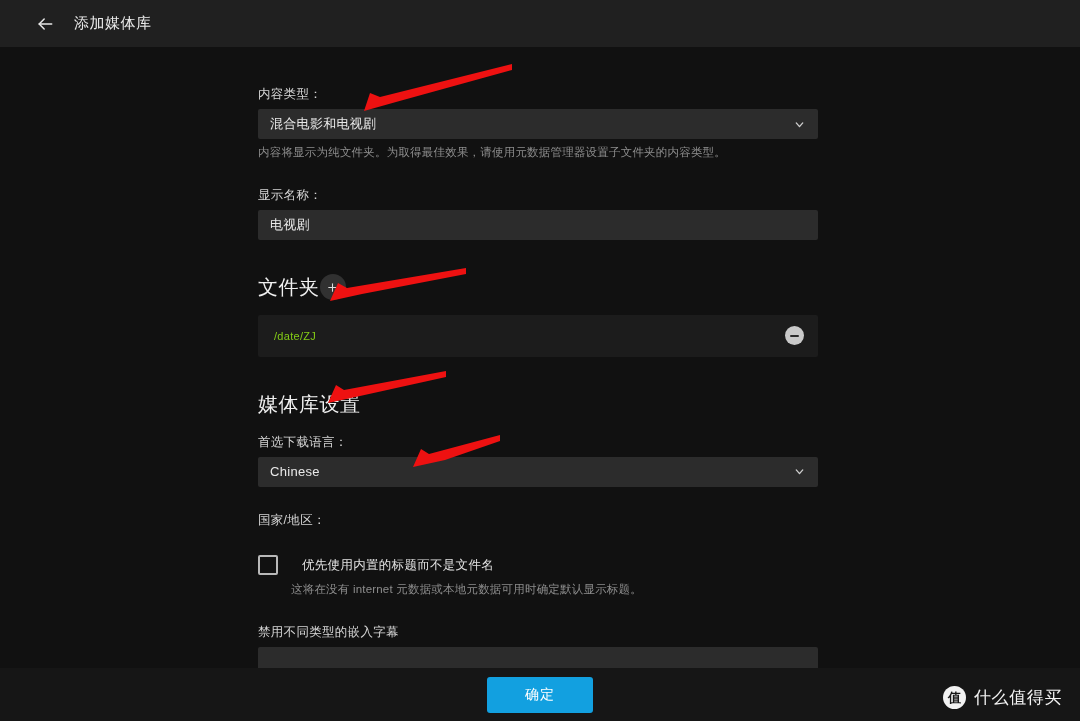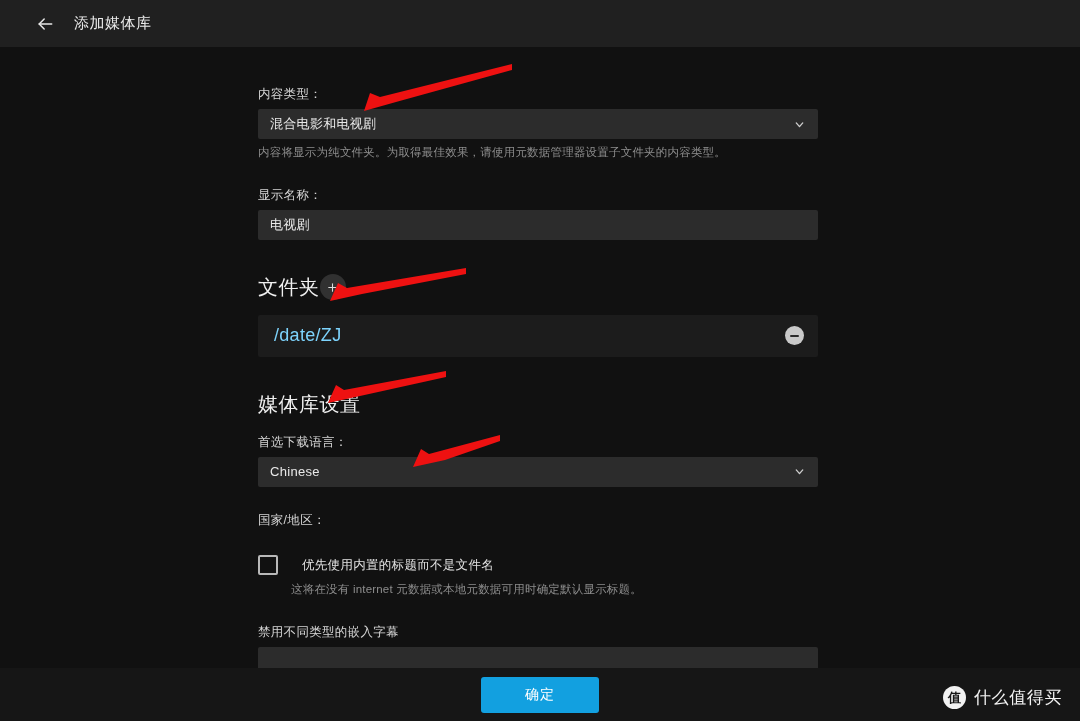--- a/index.html
+++ b/index.html
@@ -89,21 +89,21 @@
 
   
   .folder-row {
     width: 560px; height: 42px;
     background: #1c1c1c;
     display: flex; align-items: center;
     padding: 0 14px 0 16px;
     border-radius: 2px;
     cursor: pointer;
   }
-  .folder-path { flex: 1; font-size: 18px; color: #7dd3fc; letter-spacing: .3px; }
+  .folder-path { flex: 1; font-size: 11px; color: #84cc16; letter-spacing: .3px; }
   .remove-btn {
     width: 19px; height: 19px; border-radius: 50%;
     background: #c9c9c9;
     display: flex; align-items: center; justify-content: center;
     cursor: pointer; flex: 0 0 auto;
   }
   .remove-btn .bar {
     width: 9px; height: 2px; background: #2a2a2a; border-radius: 1px;
   }
 
@@ -126,21 +126,21 @@
   }
 
   
   .bottombar {
     position: absolute; left: 0; bottom: 0;
     width: 1080px; height: 53px;
     background: #161616;
     display: flex; align-items: center; justify-content: center;
   }
   .ok-btn {
-    width: 118px; height: 36px;
+    width: 106px; height: 36px;
     background: #12a0e0; color: #ffffff;
     border: none; border-radius: 3px;
     font-size: 14px; letter-spacing: 1px; cursor: pointer;
     font-family: inherit;
     display: flex; align-items: center; justify-content: center;
   }
 
   
   .watermark {
     position: absolute; right: 18px; bottom: 12px;

